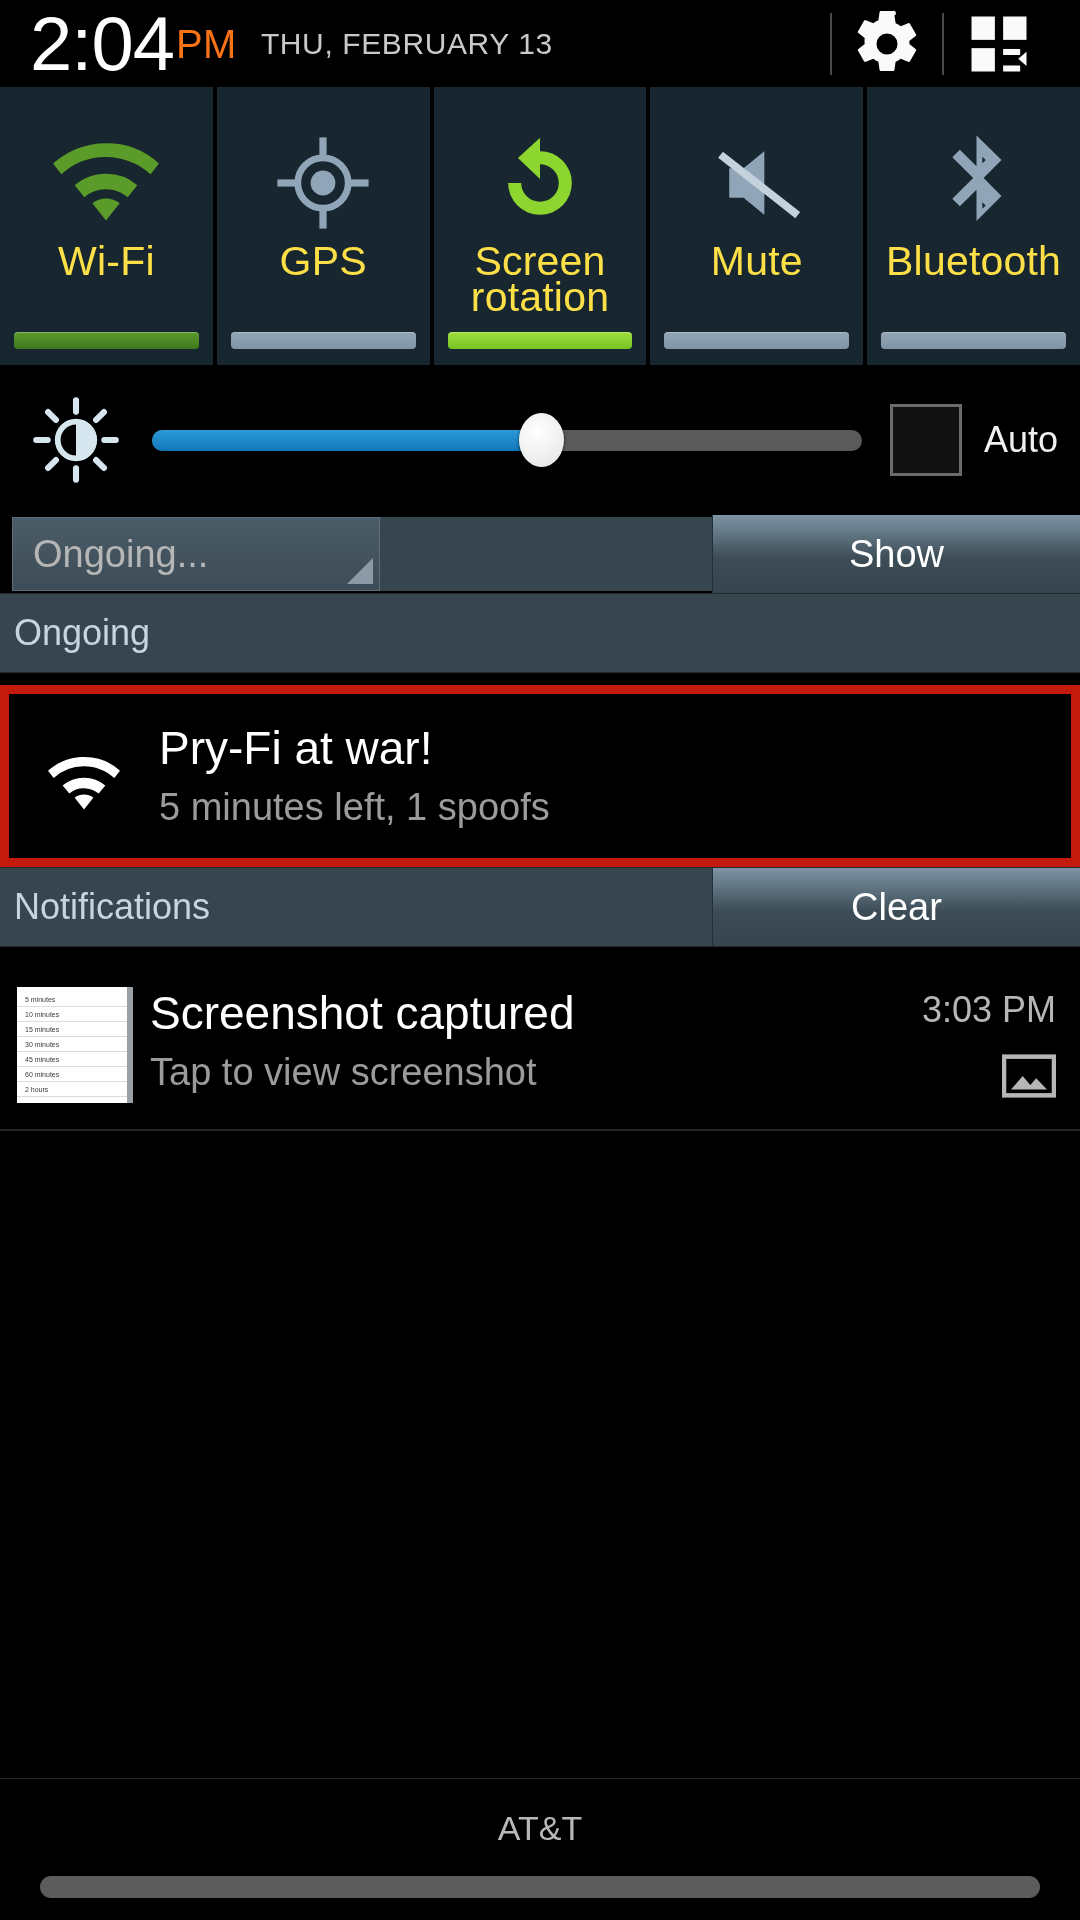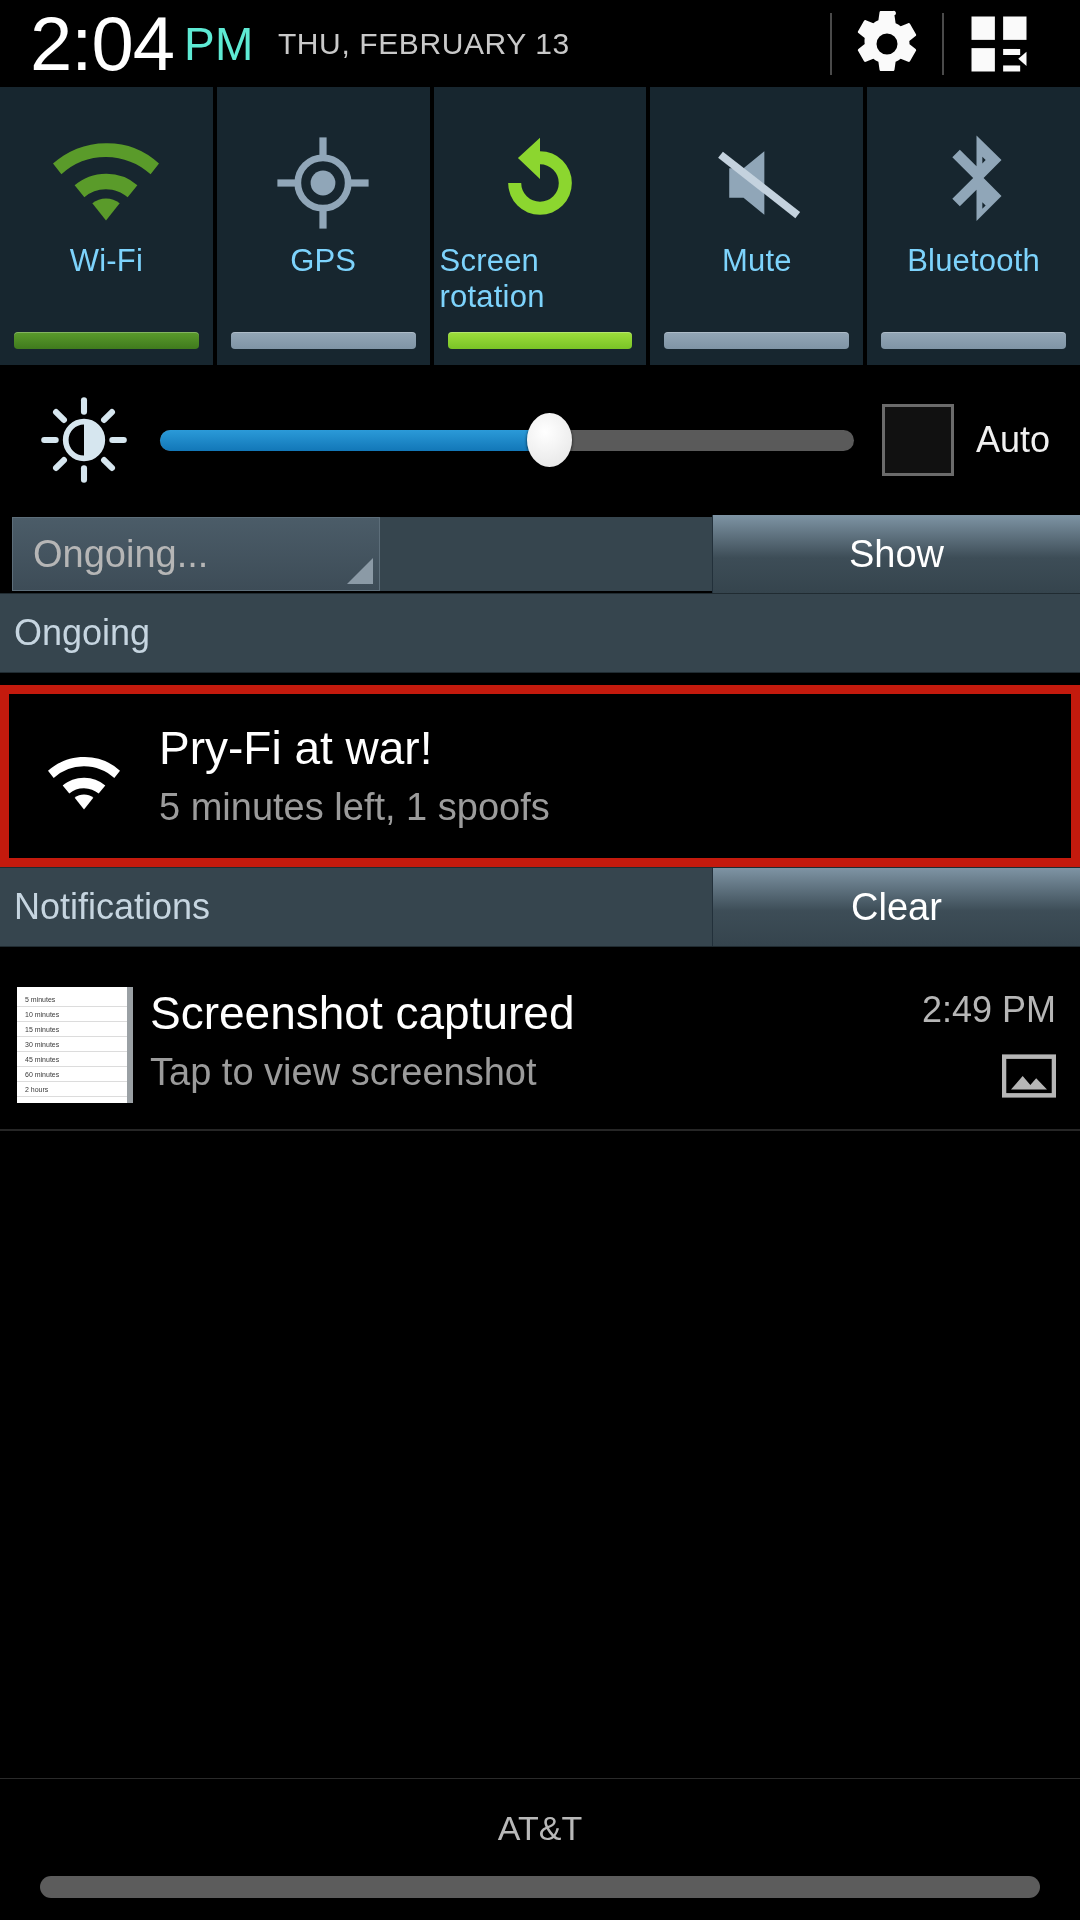--- a/index.html
+++ b/index.html
@@ -10,48 +10,48 @@
     color:#fff; overflow:hidden; position:relative;
   }
   .shade{ width:1080px; height:1920px; background:#000; display:flex; flex-direction:column; position:relative; }
 
   
   .statusbar{
     height:87px; background:#000; display:flex; align-items:center;
     padding:0 26px 0 30px; flex:0 0 auto; position:relative;
   }
   .clock-time{ font-size:76px; line-height:76px; font-weight:300; color:#ffffff; letter-spacing:-1px; }
-  .clock-ampm{ font-size:46px; line-height:40px; color:#5eead4; font-weight:400; margin-left:10px; letter-spacing:0.5px;}
+  .clock-ampm{ font-size:40px; line-height:40px; color:#f97316; font-weight:400; margin-left:2px; letter-spacing:0.5px;}
   .clock-date{ font-size:30px; line-height:30px; color:#c9c9c9; font-weight:400; margin-left:24px; letter-spacing:0.6px; }
   .sb-spacer{ flex:1 1 auto; }
   .sb-divider{ width:2px; height:62px; background:#4a4a4a; margin:0 0px; }
   .sb-icon{ display:flex; align-items:center; justify-content:center; width:110px; height:90px; }
 
   
   .qs-row{ display:flex; height:278px; flex:0 0 auto; background:#000; gap:4px; padding:0 0 0 0; }
   .qs-tile{
     flex:1 1 0; background:#17262f; position:relative;
     display:flex; flex-direction:column; align-items:center;
     padding-top:42px;
   }
   .qs-icon{ height:108px; display:flex; align-items:center; justify-content:center; }
   .qs-label{
-    margin-top:6px; font-size:31px; line-height:36px; color:#7dd3fc; 
+    margin-top:6px; font-size:41px; line-height:36px; color:#fde047; text-align:center;
     font-weight:400; padding:0 6px; letter-spacing:0.2px;
   }
   .qs-bar{
     position:absolute; left:14px; right:14px; bottom:16px; height:17px; border-radius:4px;
     box-shadow:inset 0 1px 0 rgba(255,255,255,.25);
   }
   .qs-bar.on-dim{ background:linear-gradient(#5b9b2c,#3f7a1d); }
   .qs-bar.on-bright{ background:linear-gradient(#9ede3c,#79c426); }
   .qs-bar.off{ background:linear-gradient(#93a6b6,#7f94a5); }
 
   
-  .bright-row{ height:150px; background:#000; display:flex; align-items:center; padding:0 20px; flex:0 0 auto; }
+  .bright-row{ height:150px; background:#000; display:flex; align-items:center; padding:0 12px; flex:0 0 auto; }
   .bright-icon{ width:128px; display:flex; align-items:center; justify-content:center; }
   .slider-wrap{ flex:1 1 auto; position:relative; height:40px; display:flex; align-items:center; margin:0 28px 0 12px; }
   .slider-track{ position:absolute; left:0; right:0; height:21px; border-radius:11px; background:#5a5a5a; }
   .slider-fill{ position:absolute; left:0; height:21px; border-radius:11px 0 0 11px;
       background:linear-gradient(#2b9ad8,#1277b8); }
   .slider-thumb{ position:absolute; width:45px; height:54px; border-radius:50%;
       background:radial-gradient(circle at 40% 35%,#ffffff,#e3e3e3); box-shadow:0 1px 3px rgba(0,0,0,.8); }
   .auto-wrap{ display:flex; align-items:center; gap:22px; padding-right:10px; }
   .auto-box{ width:72px; height:72px; background:#111; border:3px solid #6b6b6b; }
   .auto-label{ font-size:36px; color:#f0f0f0; font-weight:400; }
@@ -276,21 +276,21 @@
           <div class="thumb-line">45 minutes</div>
           <div class="thumb-line">60 minutes</div>
           <div class="thumb-line">2 hours</div>
         </div>
       </div>
       <div class="notif-body">
         <div class="notif-title">Screenshot captured</div>
         <div class="notif-sub">Tap to view screenshot</div>
       </div>
       <div class="notif-right">
-        <div class="notif-time">2:49 PM</div>
+        <div class="notif-time">3:03 PM</div>
         <div class="notif-smallicon">
           <svg width="54" height="46" viewBox="0 0 24 20">
             <rect x="0.9" y="1.4" width="22.2" height="17.2" fill="none" stroke="#b6b6b6" stroke-width="2"></rect>
             <path d="M4 16l5.2-6 3.4 4 2.6-3 4.8 5z" fill="#b6b6b6"></path>
           </svg>
         </div>
       </div>
     </div>
   </div>
 

